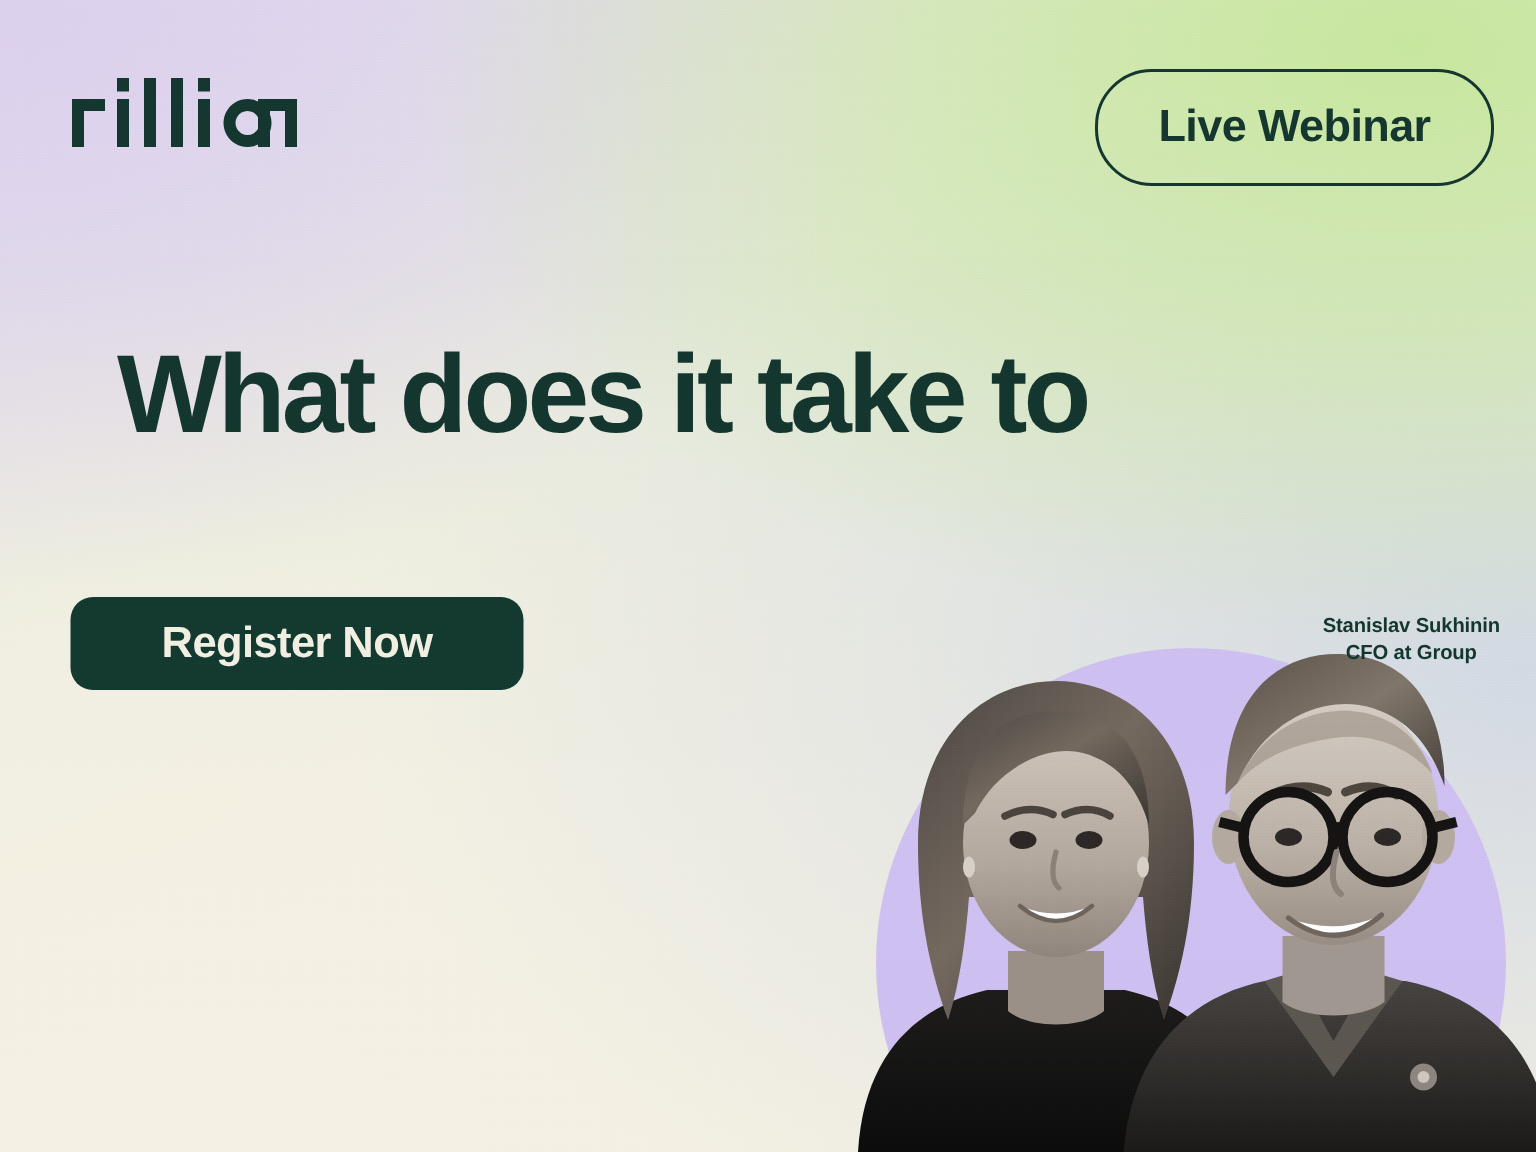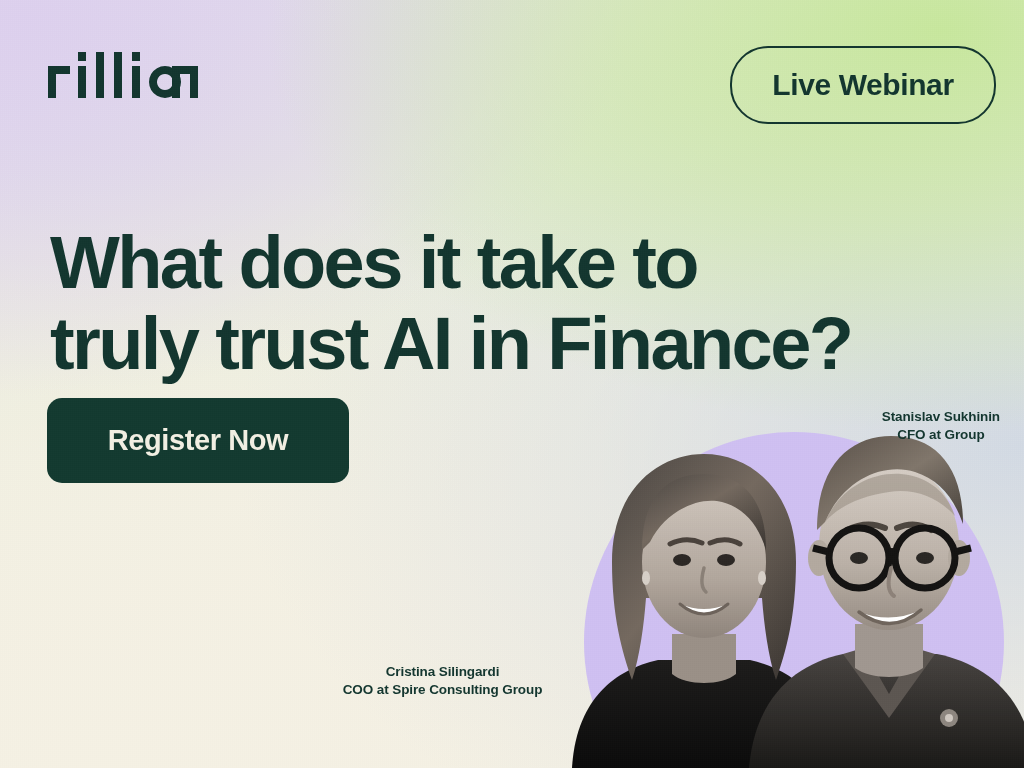--- a/index.html
+++ b/index.html
@@ -75,30 +75,30 @@
     left: 50px;
     top: 176px;
     width: 900px;
     color: #13362f;
     font-size: 74px;
     line-height: 0.99;
     font-weight: 800;
     letter-spacing: -2.6px;
     z-index: 5;
   }
-  .headline-line { display: block; white-space: nowrap; }
+  .headline-line { display: block; white-space: nowrap; margin-left: 28px; }
   .headline-line + .headline-line { margin-top: 8px; }
 
   
   .cta {
     position: absolute;
     left: 47px;
     top: 398px;
     width: 302px;
-    height: 85px;
+    height: 62px;
     background: #133a30;
     border: none;
     border-radius: 15px;
     color: #f2efe3;
     font-family: "Liberation Sans", sans-serif;
     font-size: 29px;
     font-weight: 600;
     letter-spacing: -0.4px;
     cursor: pointer;
     z-index: 5;
@@ -184,32 +184,27 @@
         <rect x="124" y="14" width="26" height="8"></rect>
         <rect x="124" y="14" width="8" height="32"></rect>
       </g>
     </svg>
   </div>
 
   <div class="badge">Live Webinar</div>
 
   <h1 class="headline">
     <span class="headline-line">What does it take to</span>
-    <span class="headline-line">truly trust AI in Finance?</span>
   </h1>
 
   <button class="cta">Register Now</button>
 
   <div class="details">
   </div>
 
-  <div class="caption caption-cristina">
-    <span class="caption-name">Cristina Silingardi</span>
-    <span class="caption-role">COO at Spire Consulting Group</span>
-  </div>
 
   <div class="photo-stage">
     <div class="photo-circle"></div>
 
     <div class="portrait portrait-left">
       <svg width="300" height="330" viewBox="0 0 300 330">
         <defs>
           <linearGradient id="hairL" x1="0" y1="0" x2="1" y2="1">
             <stop offset="0%" stop-color="#4b4642"></stop>
             <stop offset="45%" stop-color="#74695f"></stop>

